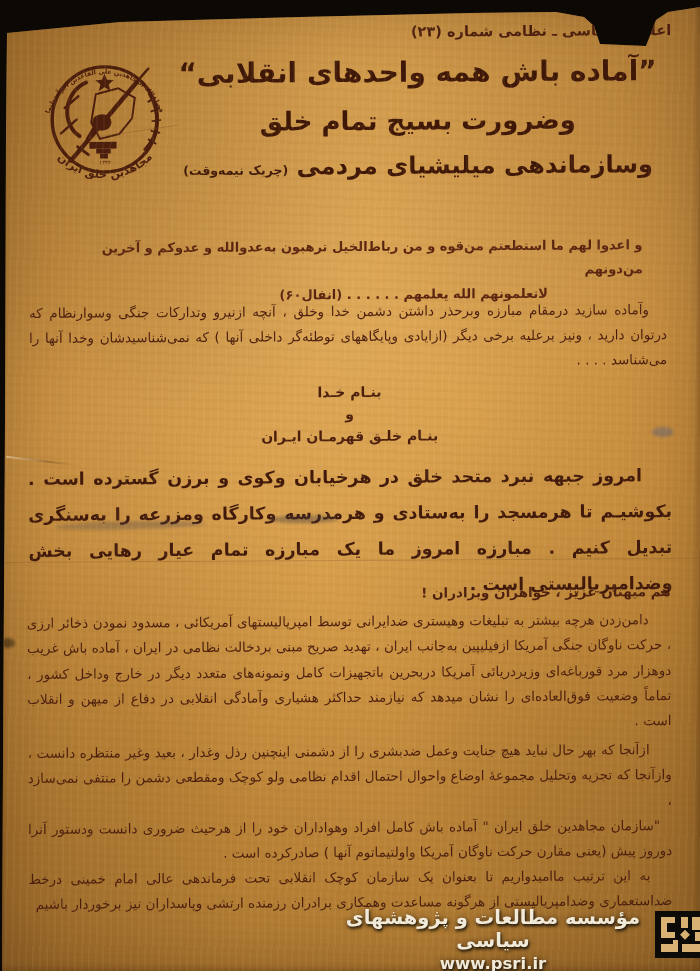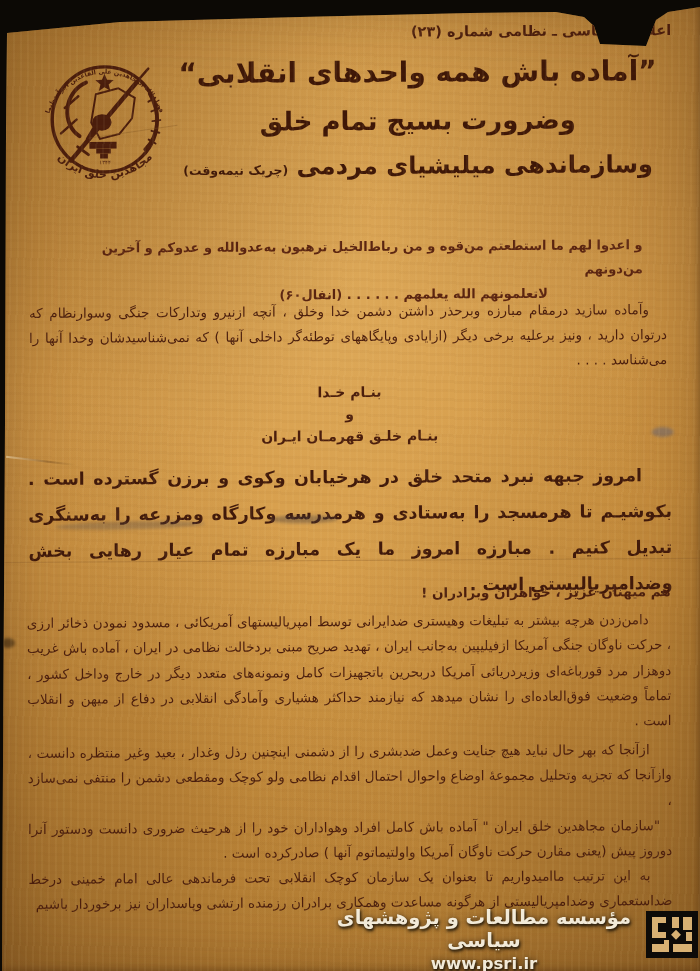--- a/index.html
+++ b/index.html
@@ -63,21 +63,21 @@
   .para-intro{position:absolute;top:459px;right:28px;left:28px;font-size:17.5px;font-weight:bold;line-height:36px;text-align:justify;text-indent:30px;margin:0;color:#40190a;}
 
   .body-col{position:absolute;top:581px;right:30px;left:26px;bottom:0;overflow:hidden;font-size:13.5px;line-height:25.2px;}
   .body-col p{margin:0;text-align:justify;}
   .salutation{font-weight:bold;margin-bottom:3px !important;text-align:right !important;}
   .p-ind{text-indent:22px;}
   .p-ind-sm{text-indent:12px;}
   .body-col .gap{margin-top:4px !important;}
 
   
-  .watermark{position:absolute;left:0;top:0;width:608px;height:971px;pointer-events:none;}
+  .watermark{position:absolute;left:9px;top:0;width:608px;height:971px;pointer-events:none;}
   .wm-text{position:absolute;left:330px;top:906px;width:308px;text-align:center;direction:rtl;
     color:#f2ead8;font-weight:bold;text-shadow:1px 2px 3px rgba(10,8,4,.85),0 0 6px rgba(10,8,4,.5);}
   .wm-institute{font-size:19.5px;letter-spacing:-.3px;}
   .wm-url{font-size:16.5px;direction:ltr;margin-top:2px;}
   .wm-logo{position:absolute;left:646px;top:911px;width:52px;height:47px;}
 </style>
 </head>
 <body>
 
 <div class="stage">

